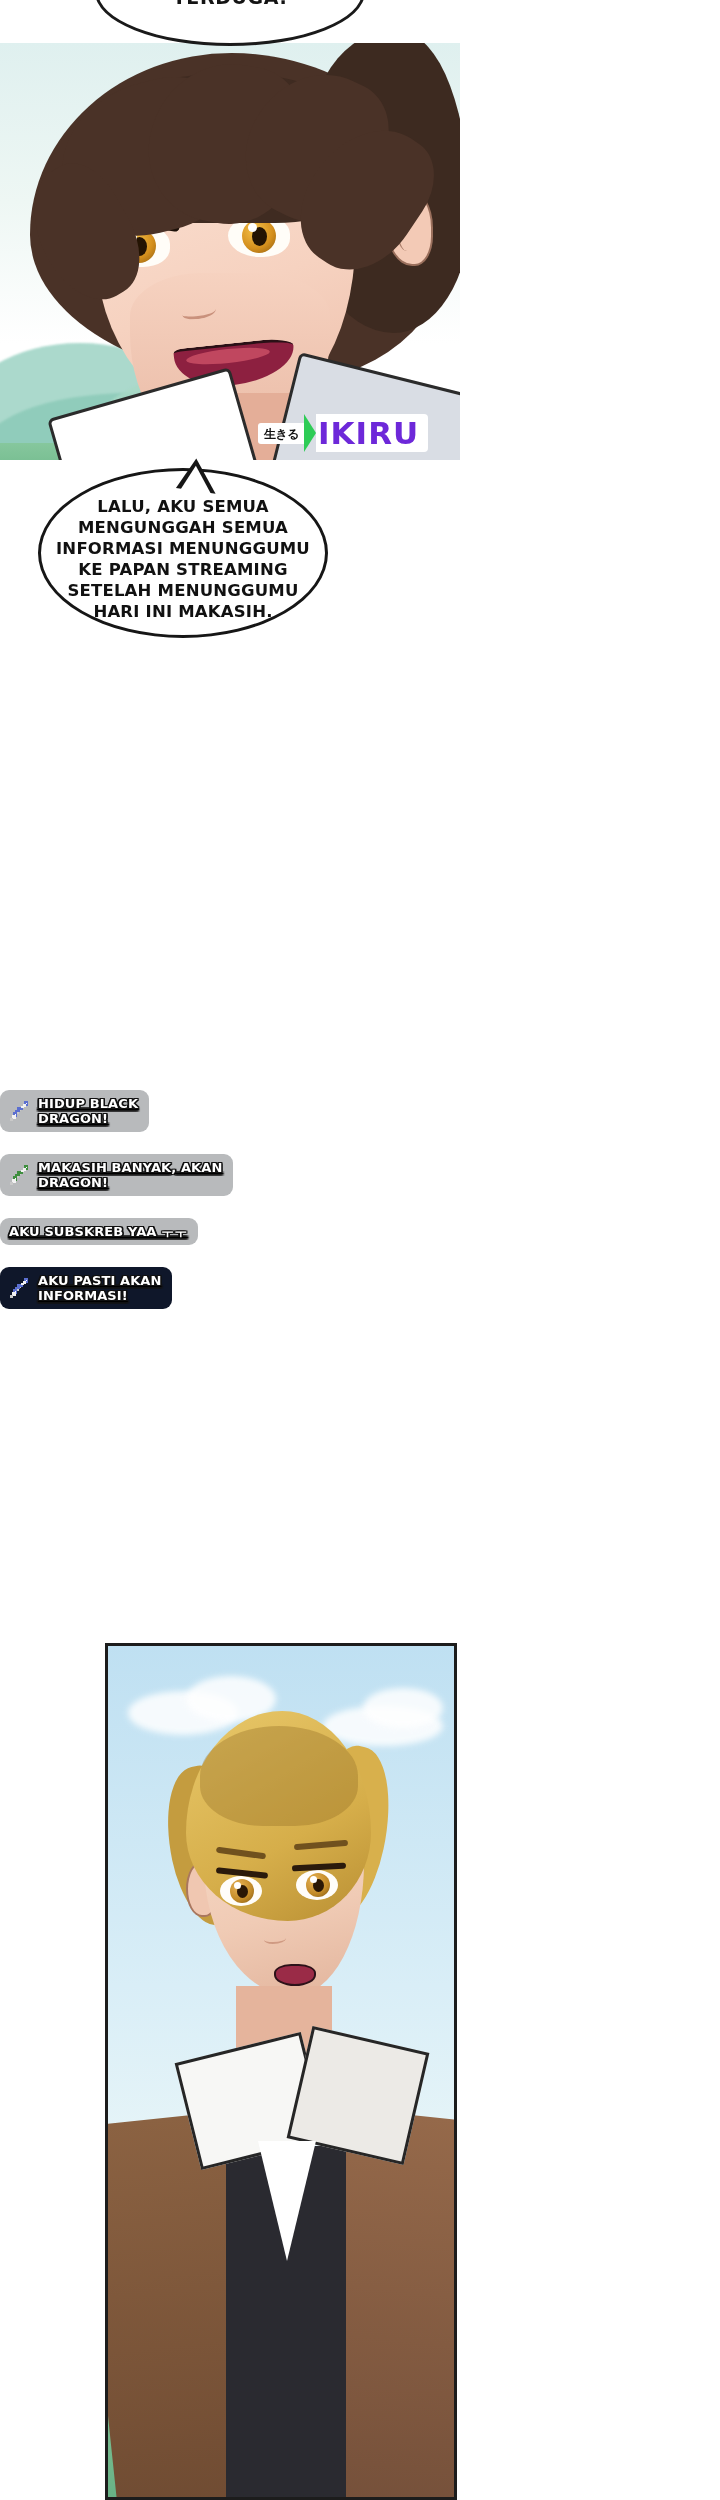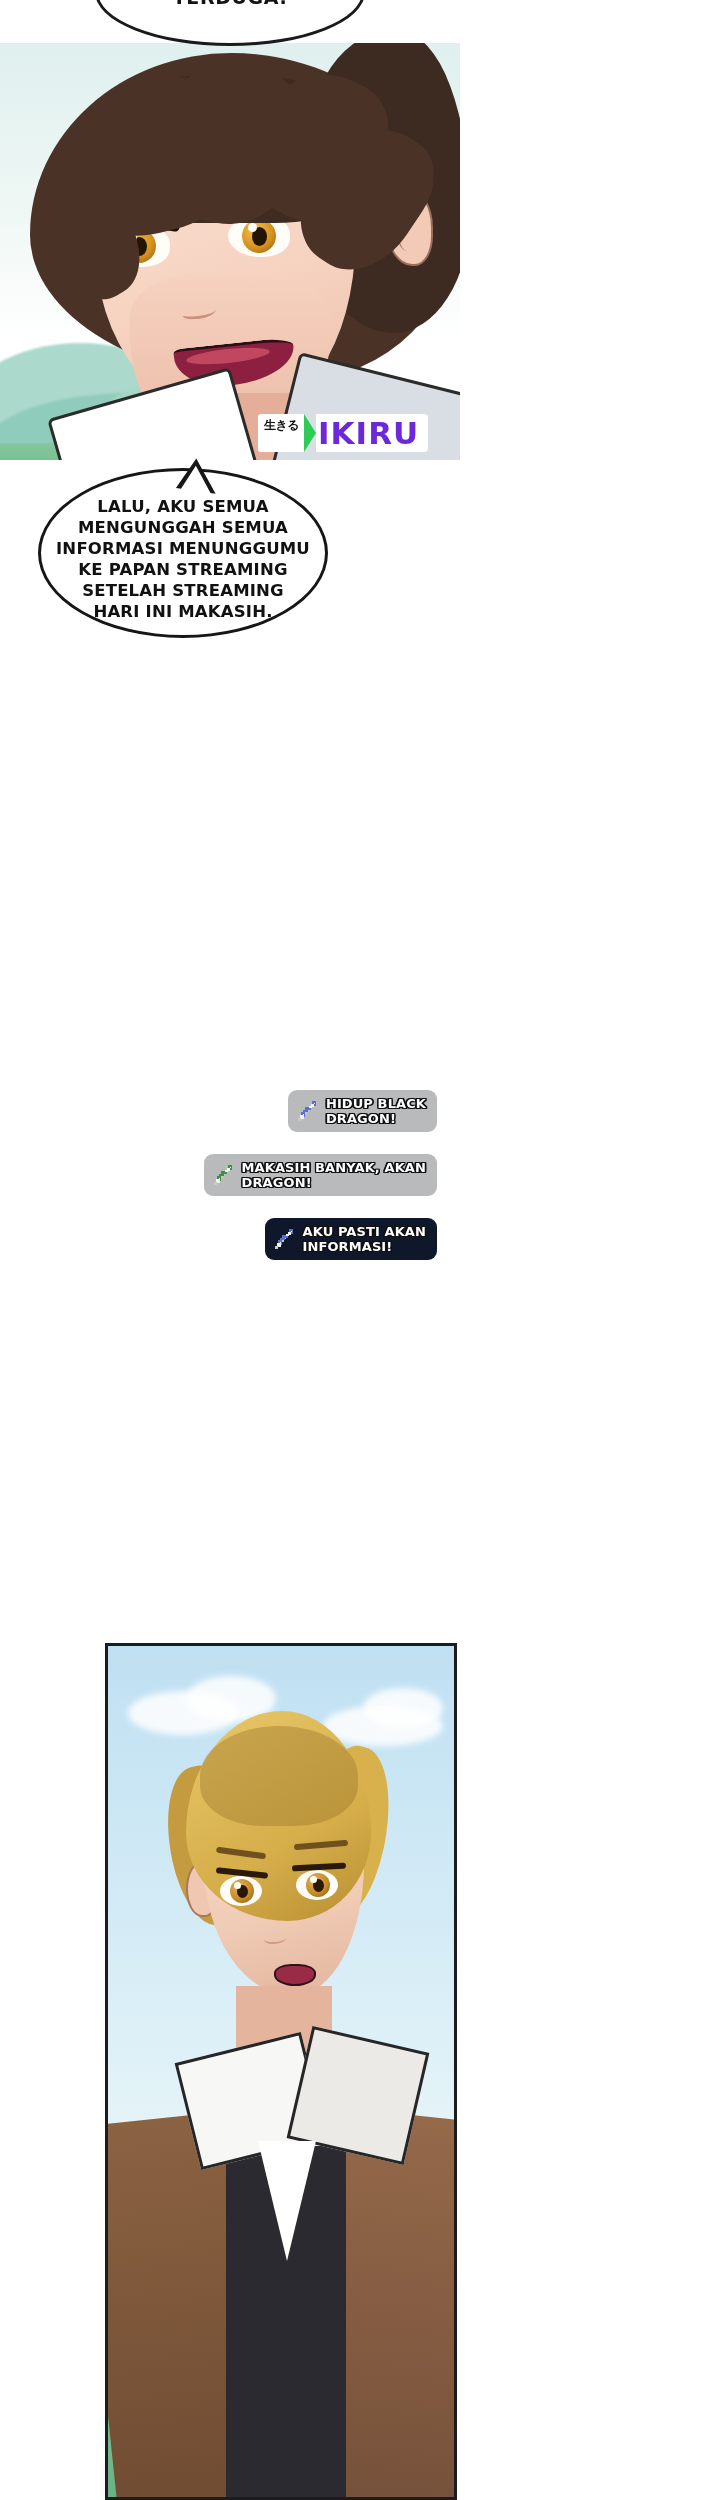--- a/index.html
+++ b/index.html
@@ -144,21 +144,21 @@
     transform:rotate(14deg); border-radius:6px;
   }
   .neck{
     position:absolute; left:150px; top:350px; width:160px; height:110px;
     background:#e4ae98;
   }
 
   
   .logo{
     position:absolute; left:258px; top:414px; z-index:40;
-    display:flex; height:38px;
+    display:flex; align-items:center; height:38px;
   }
   .logo-jp{
     background:#ffffff; color:#111; font-weight:700; font-size:12px;
     padding:5px 5px 4px 6px; border-radius:3px 0 0 3px;
     font-family:"DejaVu Sans", sans-serif; letter-spacing:-.5px;
     line-height:1;
   }
   .logo-slash{
     width:0; height:0; border-left:12px solid #2ecc56;
     border-top:19px solid transparent; border-bottom:19px solid transparent;
@@ -195,21 +195,21 @@
     text-align:center; color:#111;
     font-family:"DejaVu Sans", sans-serif;
     font-weight:700; font-size:16.5px; line-height:21px; letter-spacing:.2px;
   }
   .main-bubble-text div{ white-space:nowrap; }
 
   
   .chat{
     position:absolute; left:0; top:1090px; width:460px; z-index:20;
   }
-  .chat-row{ display:flex; justify-content:flex-end; margin-bottom:22px; padding-right:23px; }
+  .chat-row{ display:flex; justify-content:flex-start; margin-bottom:22px; padding-right:23px;text-decoration:underline; }
   .chat-bubble{
     display:flex; align-items:center; gap:7px;
     background:#b8babc; border-radius:9px;
     padding:6px 11px 6px 9px;
   }
   .chat-text{
     color:#ffffff; font-family:"DejaVu Sans", sans-serif;
     font-weight:700; font-size:13px; line-height:15px; letter-spacing:.1px;
     text-shadow:
       -1.4px -1.4px 0 #111, 1.4px -1.4px 0 #111,
@@ -391,21 +391,21 @@
 </div>
 
 <div class="main-bubble-tail"></div>
 <div class="main-bubble"></div>
 <div class="main-bubble-tail-in"></div>
 <div class="main-bubble-text">
   <div>LALU, AKU SEMUA</div>
   <div>MENGUNGGAH SEMUA</div>
   <div>INFORMASI MENUNGGUMU</div>
   <div>KE PAPAN STREAMING</div>
-  <div>SETELAH STREAMING</div>
+  <div>SETELAH MENUNGGUMU</div>
   <div>HARI INI MAKASIH.</div>
 </div>
 
 <div class="chat">
     <div class="chat-row">
       <div class="chat-bubble" style="background: rgb(184, 186, 188);">
         <svg class="sword" viewBox="0 0 16 16" shape-rendering="crispEdges">
     <rect x="11" y="1" width="3" height="3" fill="#5b6fd0"></rect>
     <rect x="12" y="2" width="1" height="1" fill="#ffffff"></rect>
     <rect x="10" y="3" width="2" height="2" fill="#f2f2f2"></rect>
@@ -447,20 +447,27 @@
     <rect x="2" y="11" width="3" height="3" fill="#f2f2f2"></rect>
     <rect x="1" y="13" width="2" height="2" fill="#c9c9c9"></rect>
   </svg>
         <div class="chat-text">
           <span>MAKASIH BANYAK, AKAN</span>
           <span>DRAGON!</span>
         </div>
       </div>
     </div>
     <div class="chat-row">
+      <div class="chat-bubble" style="background: rgb(184, 186, 188);">
+        <div class="chat-text">
+          <span>AKU SUBSKREB YAA ㅜㅜ</span>
+        </div>
+      </div>
+    </div>
+    <div class="chat-row">
       <div class="chat-bubble" style="background: #0f172a;">
         <svg class="sword" viewBox="0 0 16 16" shape-rendering="crispEdges">
     <rect x="11" y="1" width="3" height="3" fill="#5b6fd0"></rect>
     <rect x="12" y="2" width="1" height="1" fill="#ffffff"></rect>
     <rect x="10" y="3" width="2" height="2" fill="#f2f2f2"></rect>
     <rect x="9" y="4" width="2" height="2" fill="#f2f2f2"></rect>
     <rect x="8" y="5" width="2" height="2" fill="#f2f2f2"></rect>
     <rect x="7" y="6" width="2" height="2" fill="#c9c9c9"></rect>
     <rect x="6" y="7" width="2" height="2" fill="#f2f2f2"></rect>
     <rect x="5" y="8" width="2" height="2" fill="#c9c9c9"></rect>

